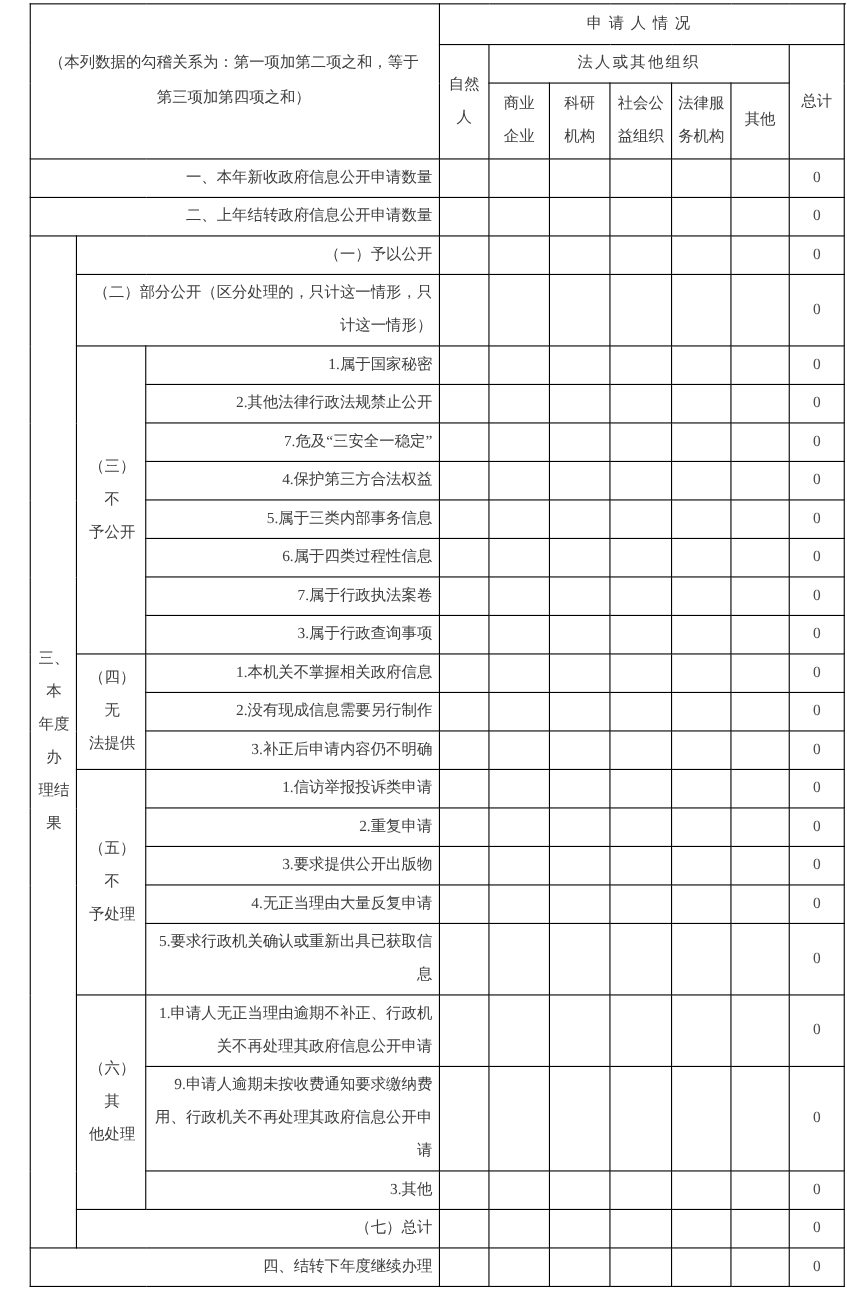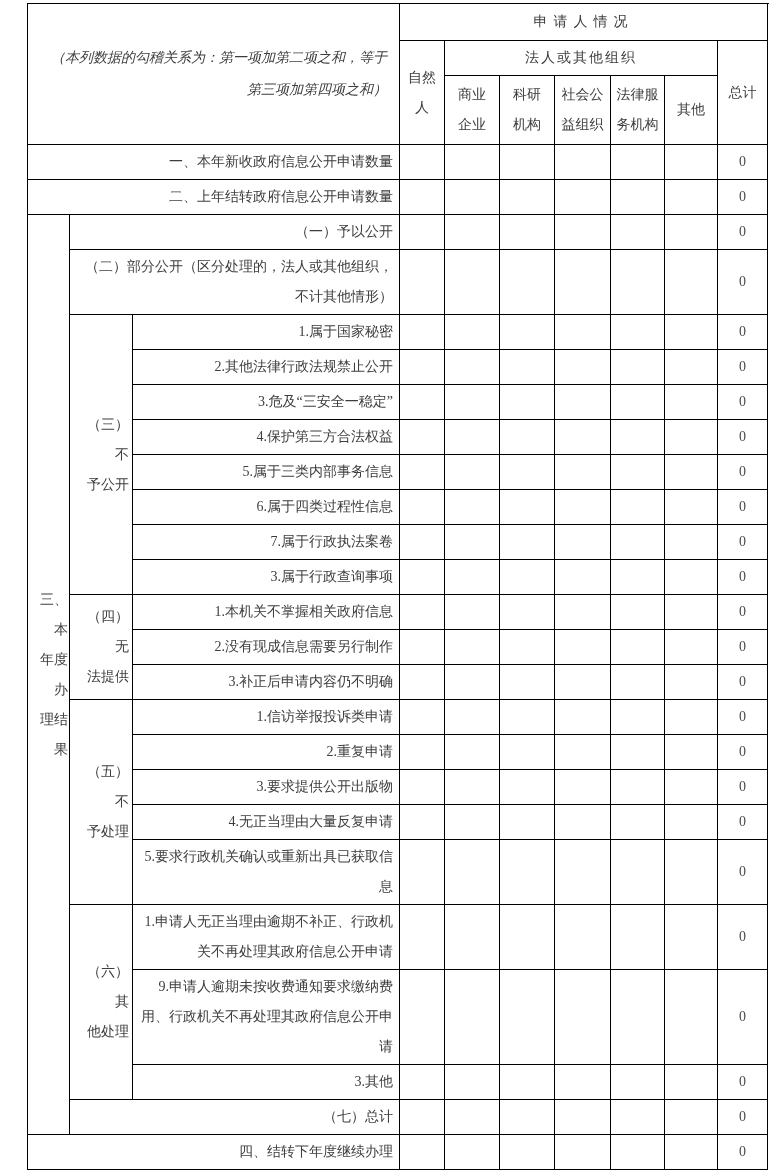--- a/index.html
+++ b/index.html
@@ -5,30 +5,30 @@
   html,body{margin:0;padding:0;background:#fff;}
   body{width:770px;height:1173px;overflow:hidden;
        font-family:"Liberation Serif","DejaVu Serif",serif;color:#3d3d3d;}
   table{border-collapse:collapse;table-layout:fixed;width:741px;
         margin:3px 0 0 27px;}
   td,th{border:1px solid #000;font-weight:normal;font-size:14px;
         line-height:30px;padding:2px 6px;vertical-align:middle;
         word-break:break-all;overflow:hidden;}
   th{text-align:center;padding:2px 2px;}
   .pre{white-space:pre-line;}
-  .note{font-style:italic;text-align:right;line-height:32px;
+  .note{text-align:center;line-height:32px;
         padding:6px 12px 6px 10px;vertical-align:middle;}
   .apphdr{letter-spacing:6px;}
   .legal{letter-spacing:2px;}
   .rh1{height:37px;}
   .rh2{height:33px;}
   .rh3{height:69px;}
   .lbl{text-align:right;}
-  .sec{text-align:right;padding:2px 1px 2px 2px;vertical-align:middle;}
-  .grp{text-align:right;padding:2px 3px 2px 5px;vertical-align:middle;}
+  .sec{text-align:center;padding:2px 1px 2px 2px;vertical-align:middle;}
+  .grp{text-align:center;padding:2px 3px 2px 5px;vertical-align:middle;}
   .d{padding:2px 2px;}
   .v{text-align:center;color:#4a4a4a;}
 </style>
 </head>
 <body>
 
 <table>
   <colgroup>
     <col style="width:42px">
       <col style="width:63px">
@@ -92,21 +92,21 @@
       <td class="lbl" colspan="2">（一）予以公开</td>
       <td class="d"></td>
         <td class="d"></td>
         <td class="d"></td>
         <td class="d"></td>
         <td class="d"></td>
         <td class="d"></td>
       <td class="v">0</td>
     </tr>
     <tr>
-      <td class="lbl" colspan="2">（二）部分公开（区分处理的，法人或其他组织，不计其他情形）</td>
+      <td class="lbl" colspan="2">（二）部分公开（区分处理的，只计这一情形，只计这一情形）</td>
       <td class="d"></td>
         <td class="d"></td>
         <td class="d"></td>
         <td class="d"></td>
         <td class="d"></td>
         <td class="d"></td>
       <td class="v">0</td>
     </tr>
     <tr>
       <td class="grp pre" rowspan="8">（三）不
@@ -124,21 +124,21 @@
       <td class="lbl">2.其他法律行政法规禁止公开</td>
       <td class="d"></td>
         <td class="d"></td>
         <td class="d"></td>
         <td class="d"></td>
         <td class="d"></td>
         <td class="d"></td>
       <td class="v">0</td>
     </tr>
     <tr>
-      <td class="lbl">3.危及“三安全一稳定”</td>
+      <td class="lbl">7.危及“三安全一稳定”</td>
       <td class="d"></td>
         <td class="d"></td>
         <td class="d"></td>
         <td class="d"></td>
         <td class="d"></td>
         <td class="d"></td>
       <td class="v">0</td>
     </tr>
     <tr>
       <td class="lbl">4.保护第三方合法权益</td>

